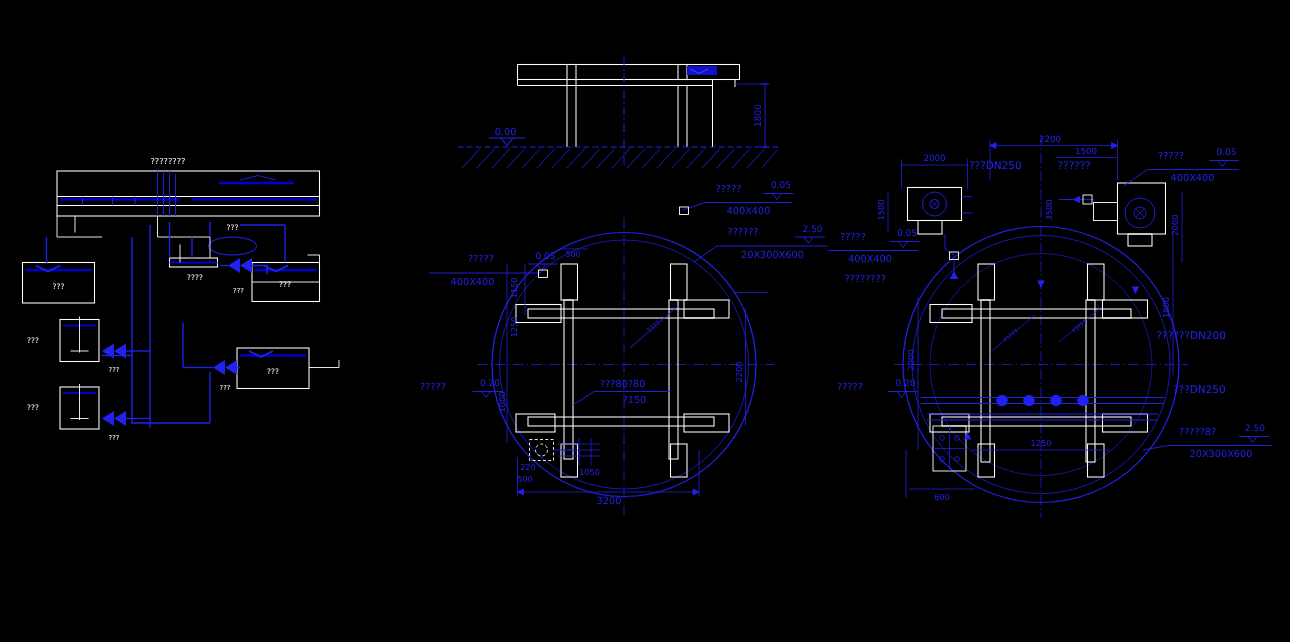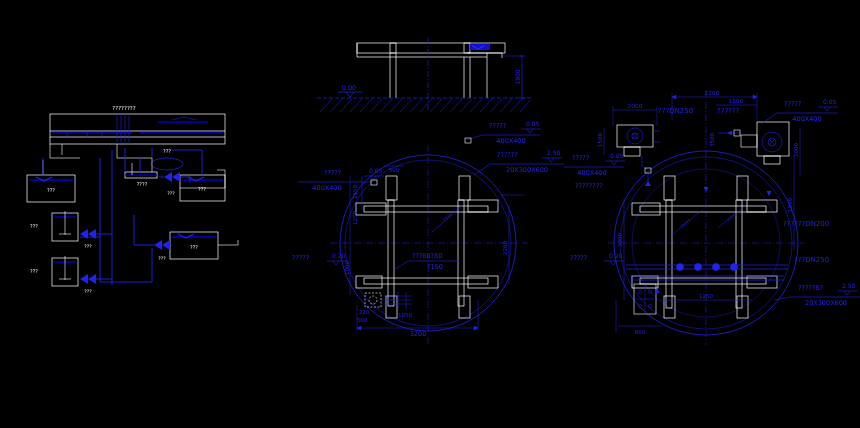--- a/index.html
+++ b/index.html
@@ -1,19 +1,19 @@
 <!DOCTYPE html>
 <html><head>
 <meta charset="utf-8">
 <style>
   html,body{margin:0;padding:0;background:#000;}
   body{width:860px;height:428px;overflow:hidden;
        font-family:"DejaVu Sans",sans-serif;}
   #canvas{position:relative;width:860px;height:428px;background:#000;}
-  .svgwrap{position:absolute;left:0;top:0;width:840px;height:428px;margin-left:12px;}
+  .svgwrap{position:absolute;left:0;top:0;width:840px;height:428px;}
   svg{display:block;}
   text{font-family:"DejaVu Sans",sans-serif;dominant-baseline:middle;}
   .cjk{font-family:"DejaVu Sans",sans-serif;}
 </style>
 </head>
 <body>
 
 <div id="canvas">
 <div class="svgwrap">
 <svg width="860" height="428" viewBox="0 0 860 428" xmlns="http://www.w3.org/2000/svg">

